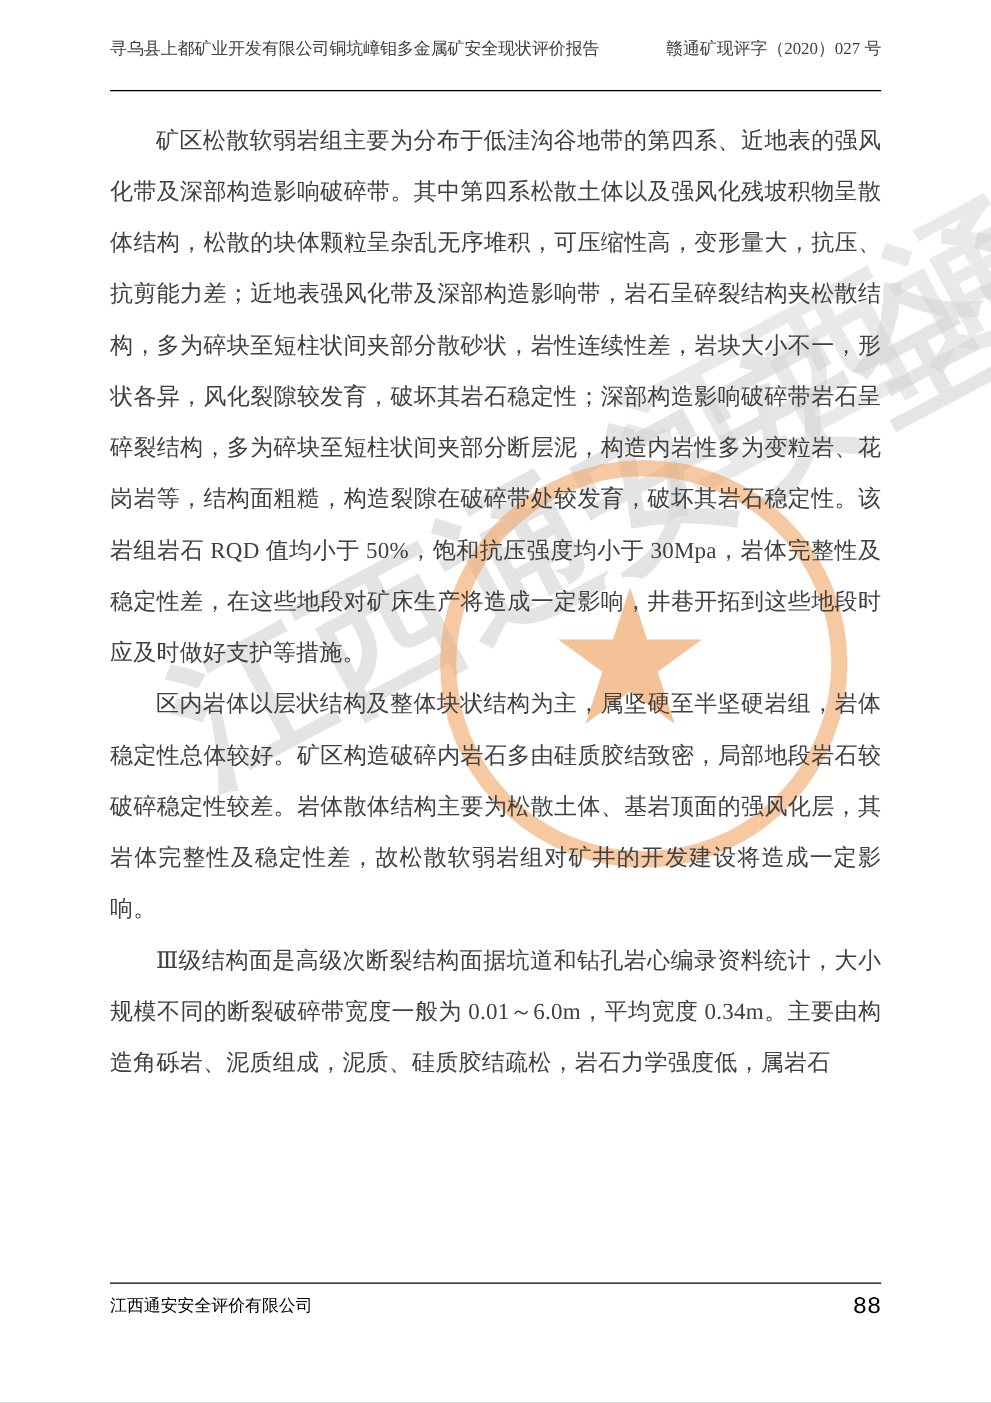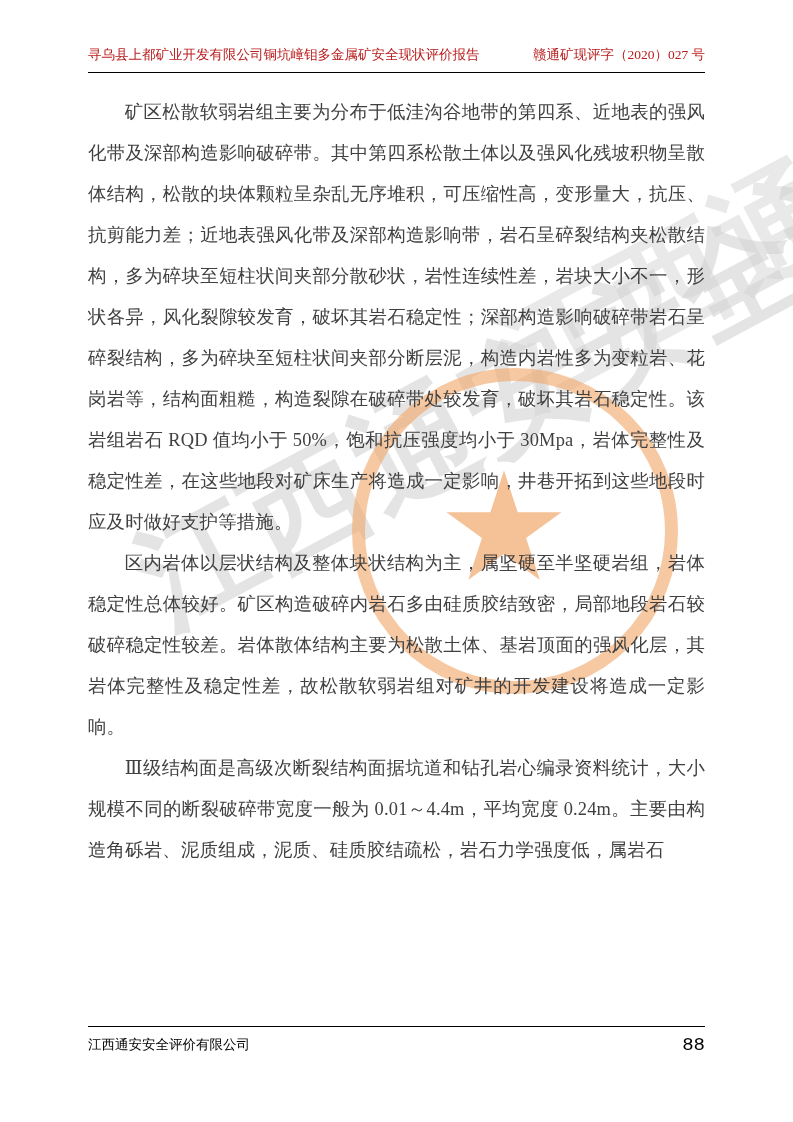--- a/index.html
+++ b/index.html
@@ -94,27 +94,27 @@
     transform: rotate(-28deg);
     transform-origin: left top;
     white-space: nowrap;
     font-family: "Liberation Serif", serif;
   }
 
   
   .header {
     position: absolute;
     left: 88px;
-    top: 46px;
+    top: 30px;
     width: 617px;
     display: flex;
     justify-content: space-between;
     align-items: flex-end;
     font-size: 13.5px;
-    color: #b91c1c;
+    color: #404040;
     z-index: 4;
   }
   .header-rule {
     position: absolute;
     left: 88px;
     top: 72px;
     width: 617px;
     height: 1px;
     background: #000;
     z-index: 4;
@@ -193,21 +193,21 @@
 
   <div class="header">
     <div>寻乌县上都矿业开发有限公司铜坑嶂钼多金属矿安全现状评价报告</div>
     <div>赣通矿现评字（2020）027 号</div>
   </div>
   <div class="header-rule"></div>
 
   <div class="content">
     <p class="indent">矿区松散软弱岩组主要为分布于低洼沟谷地带的第四系、近地表的强风化带及深部构造影响破碎带。其中第四系松散土体以及强风化残坡积物呈散体结构，松散的块体颗粒呈杂乱无序堆积，可压缩性高，变形量大，抗压、抗剪能力差；近地表强风化带及深部构造影响带，岩石呈碎裂结构夹松散结构，多为碎块至短柱状间夹部分散砂状，岩性连续性差，岩块大小不一，形状各异，风化裂隙较发育，破坏其岩石稳定性；深部构造影响破碎带岩石呈碎裂结构，多为碎块至短柱状间夹部分断层泥，构造内岩性多为变粒岩、花岗岩等，结构面粗糙，构造裂隙在破碎带处较发育，破坏其岩石稳定性。该岩组岩石 RQD 值均小于 50%，饱和抗压强度均小于 30Mpa，岩体完整性及稳定性差，在这些地段对矿床生产将造成一定影响，井巷开拓到这些地段时应及时做好支护等措施。</p>
     <p class="indent">区内岩体以层状结构及整体块状结构为主，属坚硬至半坚硬岩组，岩体稳定性总体较好。矿区构造破碎内岩石多由硅质胶结致密，局部地段岩石较破碎稳定性较差。岩体散体结构主要为松散土体、基岩顶面的强风化层，其岩体完整性及稳定性差，故松散软弱岩组对矿井的开发建设将造成一定影响。</p>
-    <p class="indent">Ⅲ级结构面是高级次断裂结构面据坑道和钻孔岩心编录资料统计，大小规模不同的断裂破碎带宽度一般为 0.01～4.4m，平均宽度 0.24m。主要由构造角砾岩、泥质组成，泥质、硅质胶结疏松，岩石力学强度低，属岩石</p>
+    <p class="indent">Ⅲ级结构面是高级次断裂结构面据坑道和钻孔岩心编录资料统计，大小规模不同的断裂破碎带宽度一般为 0.01～6.0m，平均宽度 0.34m。主要由构造角砾岩、泥质组成，泥质、硅质胶结疏松，岩石力学强度低，属岩石</p>
   </div>
 
   <div class="footer">
     <div class="footer-rule"></div>
     <div class="footer-row">
       <div>江西通安安全评价有限公司</div>
       <div class="footer-page">88</div>
     </div>
   </div>
 

